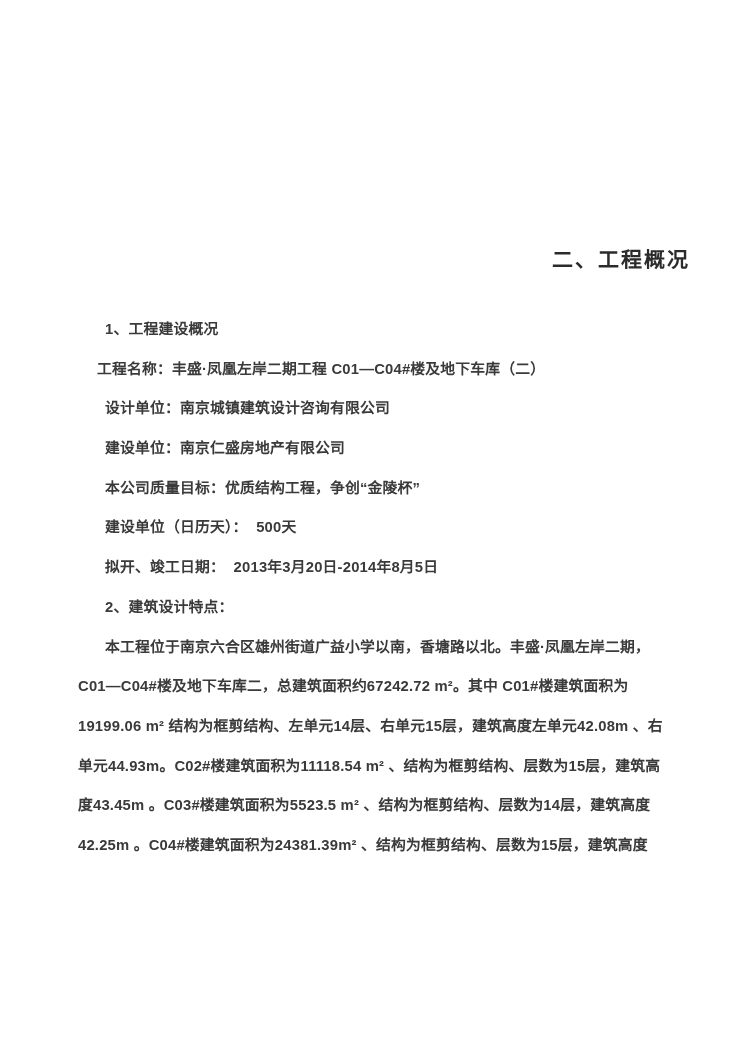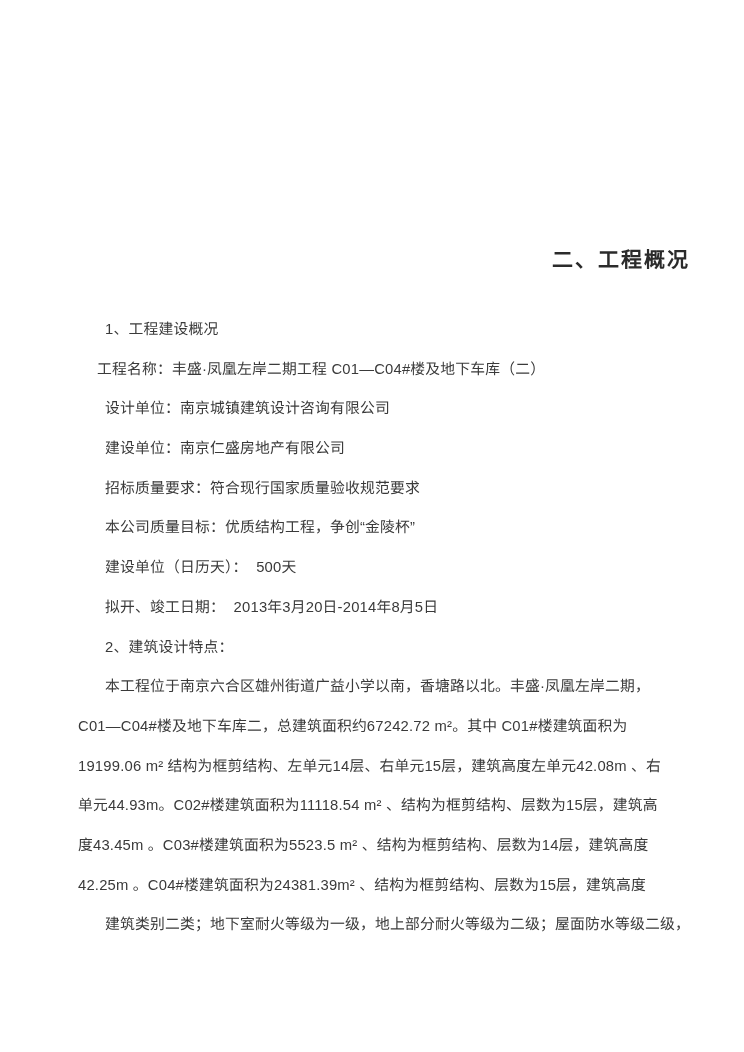--- a/index.html
+++ b/index.html
@@ -30,20 +30,21 @@
     line-height: 28px;
   }
   .doc-body {
     position: absolute;
     top: 310px;
     left: 78px;
     right: 60px;
     font-size: 14.8px;
     color: #3a3a3a;
     letter-spacing: 0.2px;
+    font-weight: bold;
   }
   .line {
     height: 39.7px;
     line-height: 39.7px;
     white-space: pre;
     overflow: visible;
   }
   .line[data-indent="ind1"] { padding-left: 19px; }
   .line[data-indent="ind2"] { padding-left: 27px; }
   .line[data-indent="ind0"] { padding-left: 0; }
@@ -53,27 +54,25 @@
 
 <div class="page">
 
   <div class="doc-title">二、工程概况</div>
 
   <div class="doc-body">
     <div class="line" data-indent="ind2">1、工程建设概况</div>
     <div class="line" data-indent="ind1">工程名称：丰盛·凤凰左岸二期工程 C01—C04#楼及地下车库（二）</div>
     <div class="line" data-indent="ind2">设计单位：南京城镇建筑设计咨询有限公司</div>
     <div class="line" data-indent="ind2">建设单位：南京仁盛房地产有限公司</div>
-    <div class="line" data-indent="ind2">招标质量要求：符合现行国家质量验收规范要求</div>
     <div class="line" data-indent="ind2">本公司质量目标：优质结构工程，争创“金陵杯”</div>
     <div class="line" data-indent="ind2">建设单位（日历天）：  500天</div>
     <div class="line" data-indent="ind2">拟开、竣工日期：  2013年3月20日-2014年8月5日</div>
     <div class="line" data-indent="ind2">2、建筑设计特点：</div>
     <div class="line" data-indent="ind2">本工程位于南京六合区雄州街道广益小学以南，香塘路以北。丰盛·凤凰左岸二期，</div>
     <div class="line" data-indent="ind0">C01—C04#楼及地下车库二，总建筑面积约67242.72 m²。其中 C01#楼建筑面积为</div>
     <div class="line" data-indent="ind0">19199.06 m² 结构为框剪结构、左单元14层、右单元15层，建筑高度左单元42.08m 、右</div>
     <div class="line" data-indent="ind0">单元44.93m。C02#楼建筑面积为11118.54 m² 、结构为框剪结构、层数为15层，建筑高</div>
     <div class="line" data-indent="ind0">度43.45m 。C03#楼建筑面积为5523.5 m² 、结构为框剪结构、层数为14层，建筑高度</div>
     <div class="line" data-indent="ind0">42.25m 。C04#楼建筑面积为24381.39m² 、结构为框剪结构、层数为15层，建筑高度</div>
-    <div class="line" data-indent="ind2">建筑类别二类；地下室耐火等级为一级，地上部分耐火等级为二级；屋面防水等级二级，</div>
   </div>
 
 </div>
 
 </body></html>

